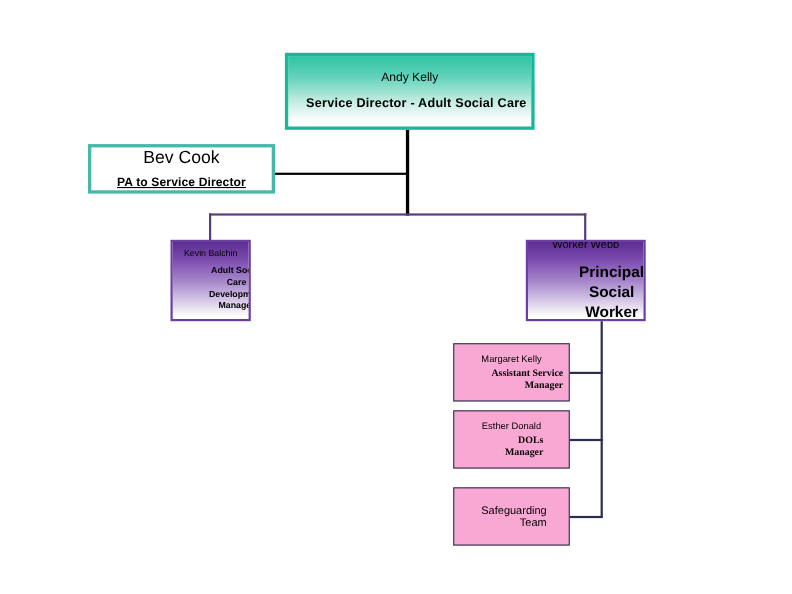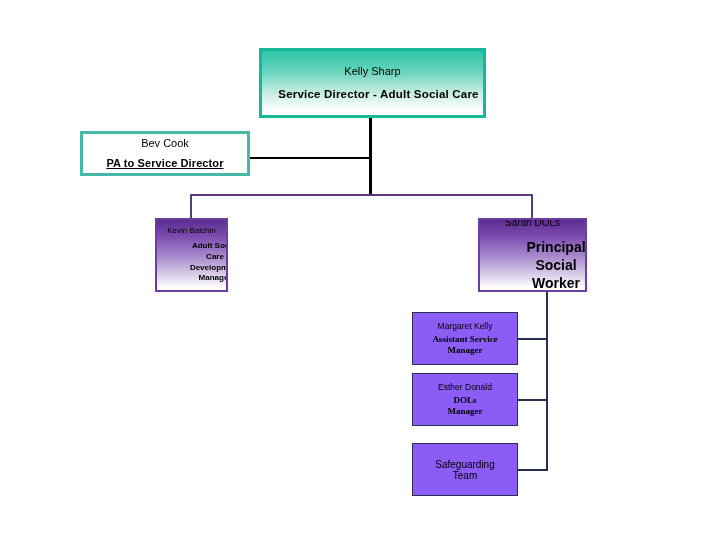--- a/index.html
+++ b/index.html
@@ -63,21 +63,21 @@
     letter-spacing: 0.2px;
     margin-left: 12px;
   }
 
   
   .node-teal-outline {
     border: 3px solid #45b8a8;
     background: #ffffff;
   }
   .node-teal-outline .person {
-    font-size: 11px;
+    font-size: 16px;
     margin-bottom: 6px;
   }
   .node-teal-outline .role {
     font-size: 11px;
     letter-spacing: 0.1px;
     text-decoration: underline;
   }
 
   
   .node-purple {
@@ -98,21 +98,22 @@
     margin-bottom: 8px;
   }
   .node-purple-lg .role {
     font-size: 14px;
     line-height: 1.3;
   }
 
   
   .node-plain {
     border: 1.5px solid #2b2f4f;
-    background: #8b5cf6;
+    background: #f9a8d4;
+    text-align: right;
   }
   .node-plain .person {
     font-size: 8.5px;
     margin-bottom: 2px;
   }
   .node-plain .role {
     font-size: 9px;
     line-height: 1.25;
     font-family: Liberation Serif, serif;
   }
@@ -139,36 +140,36 @@
 
   <div class="conn conn-navy" style="left:546px; top:292px; width:2px; height:178px;"></div>
 
   <div class="conn conn-navy" style="left:518px; top:338px; width:30px; height:1.5px;"></div>
 
   <div class="conn conn-navy" style="left:518px; top:399px; width:30px; height:1.5px;"></div>
 
   <div class="conn conn-navy" style="left:518px; top:469px; width:30px; height:1.5px;"></div>
 
   <div class="node node-teal-fill" style="left:259px; top:48px; width:227px; height:70px;">
-    <div class="person">Kelly Sharp</div>
+    <div class="person">Andy Kelly</div>
     <div class="role">Service Director - Adult Social Care</div>
   </div>
 
   <div class="node node-teal-outline" style="left:80px; top:131px; width:170px; height:45px;">
     <div class="person">Bev Cook</div>
     <div class="role">PA to Service Director</div>
   </div>
 
   <div class="node node-purple" style="left:155px; top:218px; width:73px; height:74px; padding:4px 4px;">
     <div class="person">Kevin Balchin</div>
     <div class="role">Adult Social Care Development Manager</div>
   </div>
 
   <div class="node node-purple node-purple-lg" style="left:478px; top:218px; width:109px; height:74px; padding:6px 6px;">
-    <div class="person">Sarah DOLs</div>
+    <div class="person">Worker Webb</div>
     <div class="role">Principal Social Worker</div>
   </div>
 
   <div class="node node-plain" style="left:412px; top:312px; width:106px; height:53px; padding:4px 5px;">
     <div class="person">Margaret Kelly</div>
     <div class="role">Assistant Service Manager</div>
   </div>
 
   <div class="node node-plain" style="left:412px; top:373px; width:106px; height:53px; padding:4px 23px;">
     <div class="person">Esther Donald</div>

